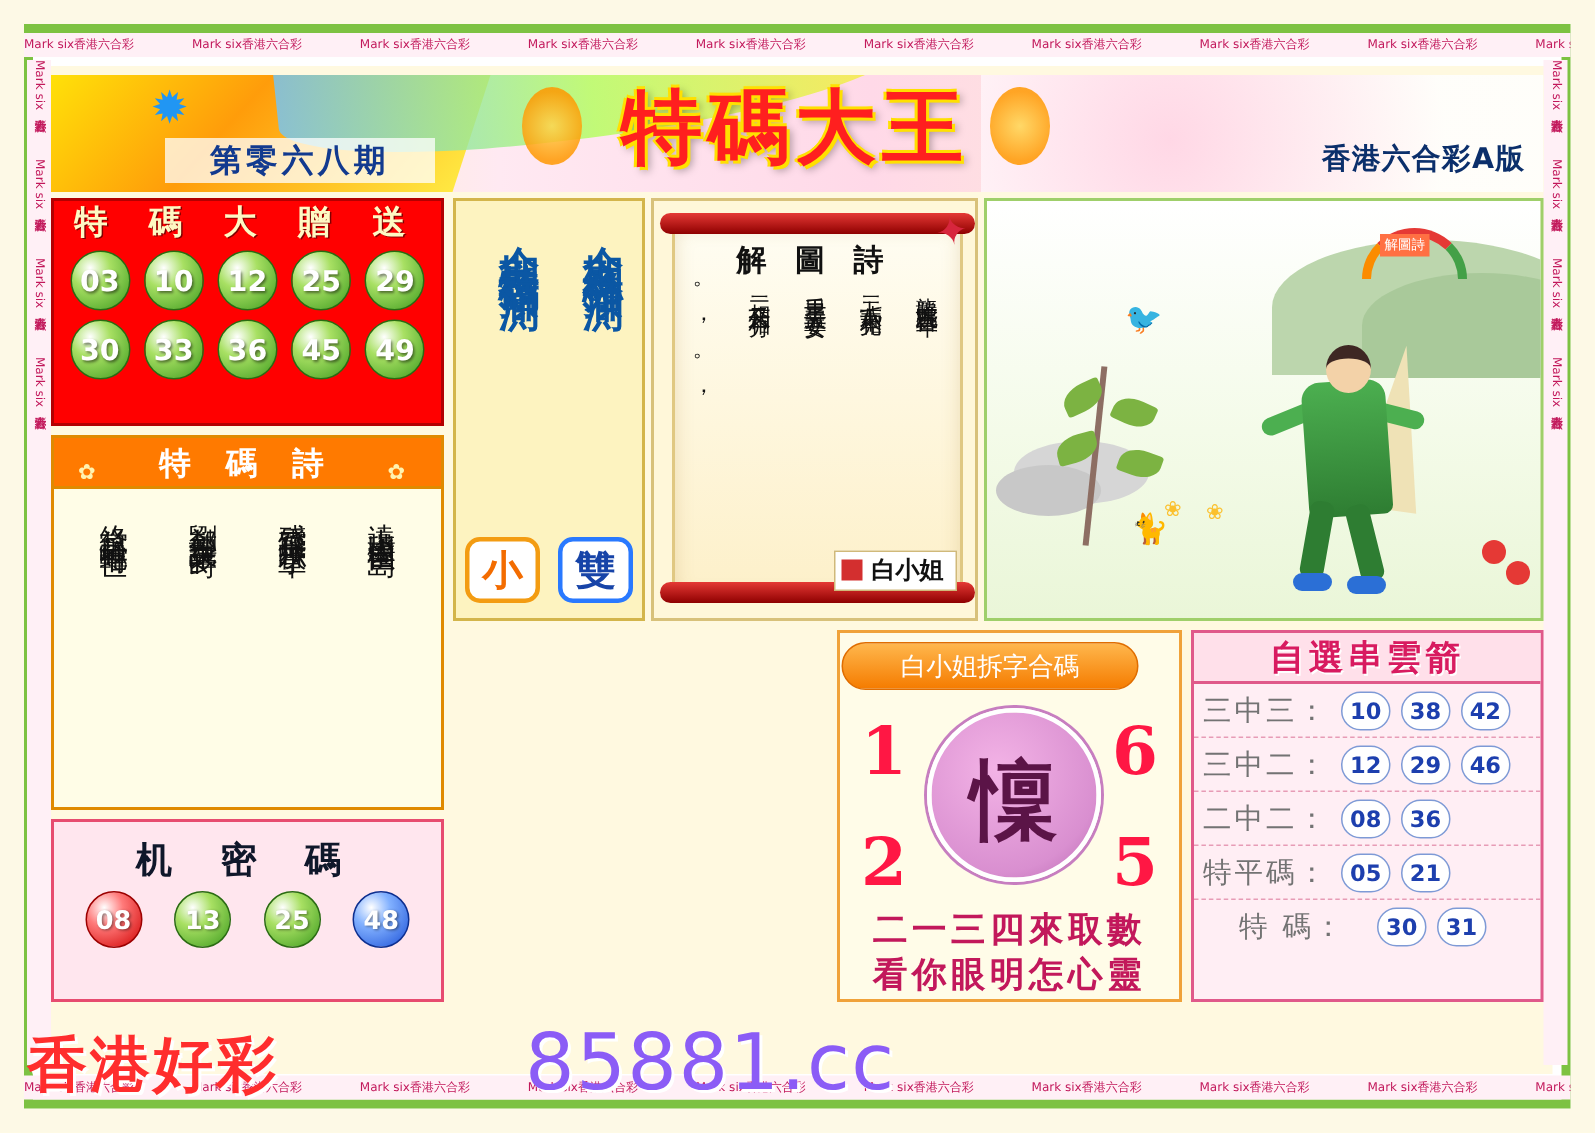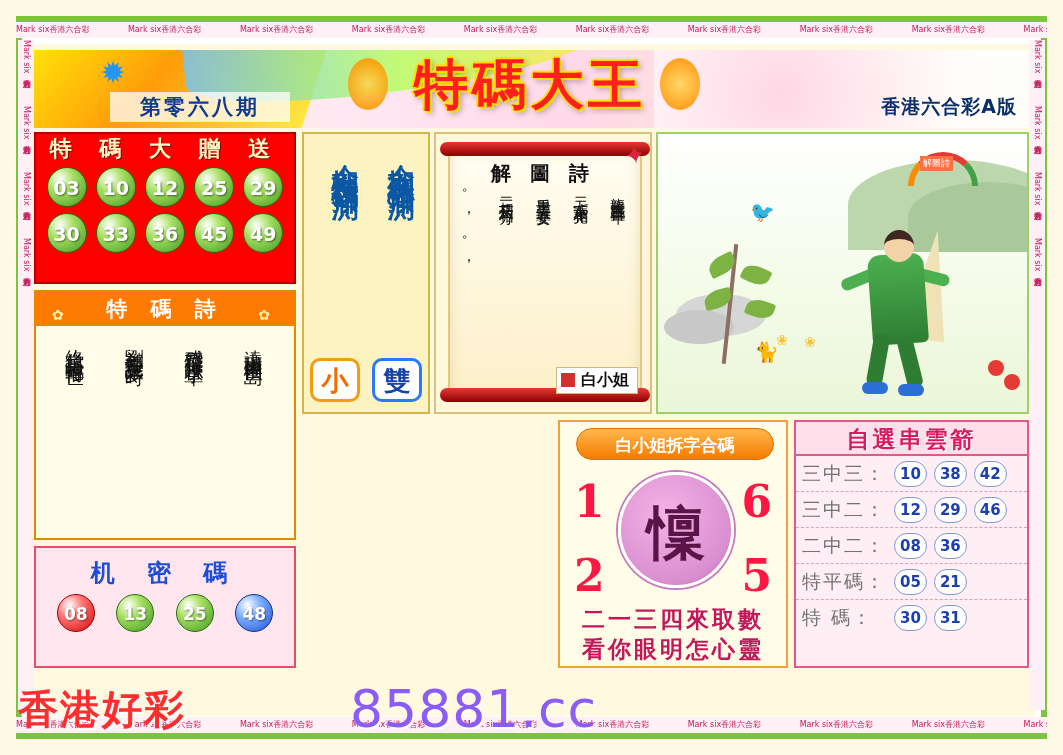--- a/index.html
+++ b/index.html
@@ -156,21 +156,21 @@
     font-family:"DejaVu Serif", serif;
   }
 
   
   .secret-box {
     left:34px; top:546px; width:262px; height:122px;
     background:#ffe6ee;
     border:2px solid #e74c6f;
   }
   .secret-title {
-    height:46px; color:#1d4ed8; font-size:24px; font-weight:bold;
+    height:46px; color:#0f172a; font-size:24px; font-weight:bold;
     text-align:center; line-height:50px; letter-spacing:12px;
   }
   .secret-balls { display:flex; justify-content:space-around; padding:0 10px; }
   .sball {
     width:38px; height:38px; border-radius:50%;
     color:#ffffff; font-size:17px; font-weight:bold;
     text-align:center; line-height:38px;
     text-shadow:1px 1px 2px rgba(0,0,0,.45);
   }
   .sball.red  { background:radial-gradient(circle at 32% 28%, #ffffff 0%, #ff7a7a 35%, #d00000 100%); border:1px solid #9c0000; }
@@ -357,24 +357,24 @@
   .a4 { left:18px;  top:128px;}
   .a5 { left:134px; top:128px;}
 
   
   .lady-box {
     left:558px; top:420px; width:230px; height:248px;
     background:#fffce8;
     border:2px solid #f0a23a;
   }
   .lady-pill {
-    position:absolute; left:16px; top:6px; width:198px; height:32px;
+    position:absolute; left:1px; top:6px; width:198px; height:32px;
     background:linear-gradient(180deg,#ffb74d,#f57c00);
     border-radius:16px;
-    color:#ffffff; font-size:17px; font-weight:bold;
+    color:#ffffff; font-size:17px; font-weight:normal;
     text-align:center; line-height:32px;
     border:1px solid #e06d00;
   }
   .lady-num {
     position:absolute; font-size:44px; font-weight:bold; color:#ff1744;
     font-family:"DejaVu Serif", serif;
   }
   .ln1 { left:14px;  top:54px; }
   .ln2 { right:14px; top:54px; }
   .ln3 { left:14px;  top:128px; }
@@ -411,21 +411,21 @@
     color:#d81b60; font-size:23px; font-weight:bold;
     text-align:center; line-height:34px; letter-spacing:3px;
     border-bottom:2px solid #e0598a;
     text-shadow:1px 1px 0 #ffffff;
   }
   .arow {
     display:flex; align-items:center; height:36px;
     border-bottom:1px dashed #e79cb6;
     padding:0 6px;
   }
-  .arow:last-child { border-bottom:none; }
+  .arow:last-child { border-bottom:none;margin-left:24px; }
   .arow .lbl {
     width:92px; font-size:19px; font-weight:normal; color:#737373;
     letter-spacing:2px; white-space:nowrap;
   }
   .arow .nums { display:flex; gap:7px; }
   .nball {
     min-width:32px; height:26px; border-radius:13px;
     background:#ffffff; border:1px solid #7e9ad6;
     color:#1d3fae; font-size:15px; font-weight:bold;
     text-align:center; line-height:24px; padding:0 5px;

